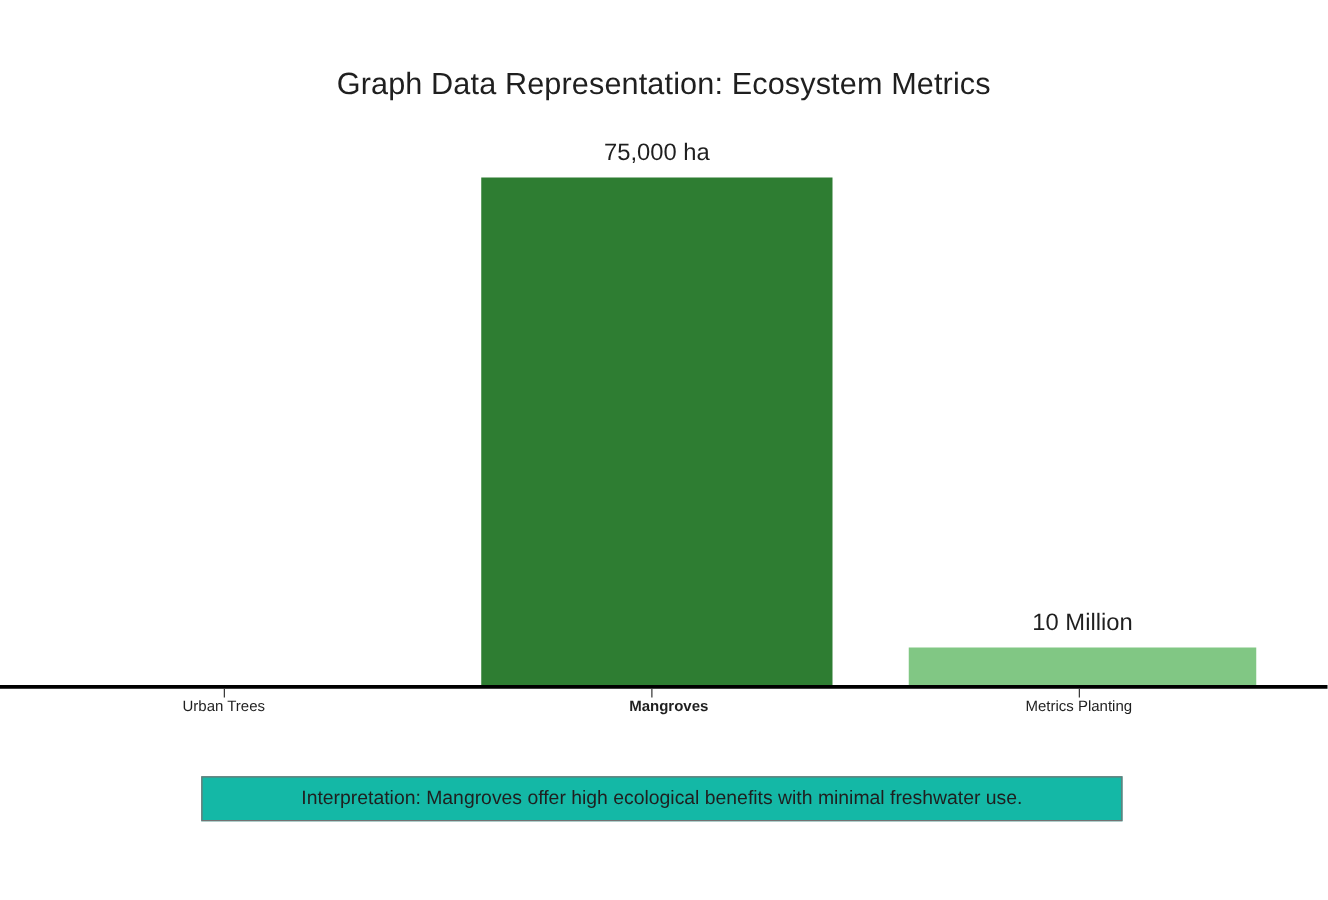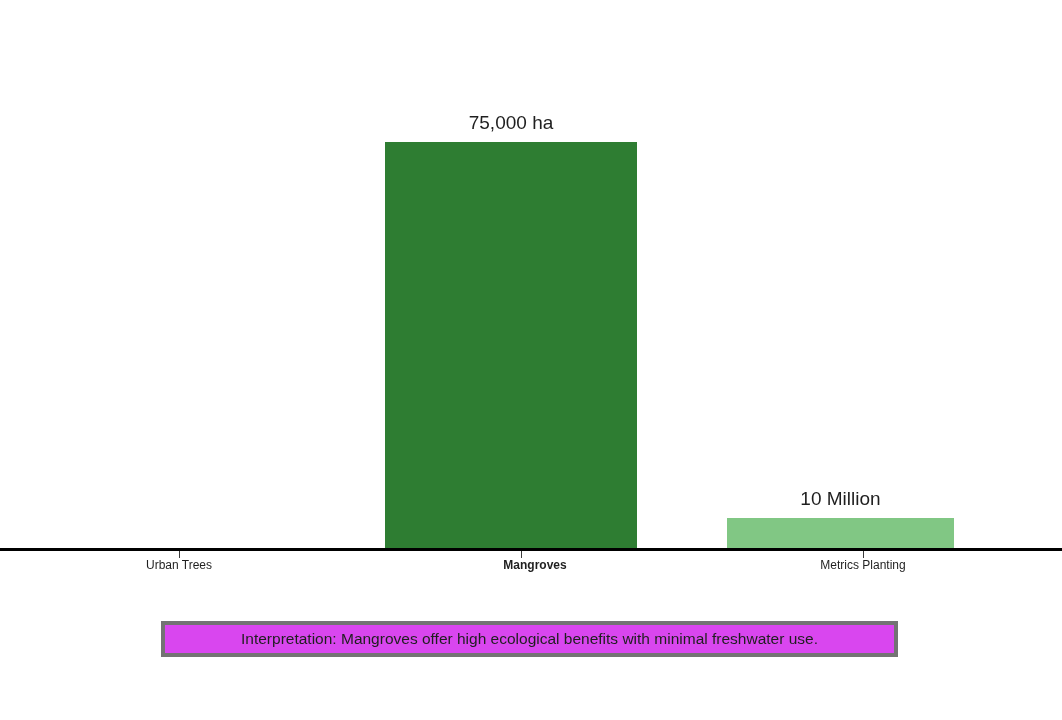--- a/index.html
+++ b/index.html
@@ -79,47 +79,48 @@
     color: #1f1f1f;
     white-space: nowrap;
   }
   #interpretation-box {
     position: absolute;
     left: 161px;
     top: 621px;
     width: 737px;
     height: 36px;
     box-sizing: border-box;
-    background: #d946ef;
-    border: 4px solid #737373;
+    background: #14b8a6;
+    border: 1px solid #737373;
     display: flex;
     align-items: center;
     justify-content: center;
   }
   #interpretation-text {
     font-size: 15.5px;
     color: #1f1f1f;
     white-space: nowrap;
   }
 </style>
 </head>
 <body>
 
 <div id="figure">
 
+  <div id="chart-title">Graph Data Representation: Ecosystem Metrics</div>
 
   <div id="plot-area">
 
 
-    <div class="bar-group" style="left:385px; width:252px; height:407px; bottom:171px;">
+    <div class="bar-group" style="left:385px; width:281px; height:407px; bottom:171px;">
       <div class="bar-value" style="top:-29px;">75,000 ha</div>
       <div class="bar" style="height:407px; background:#2E7D32;"></div>
     </div>
 
-    <div class="bar-group" style="left:727px; width:227px; height:31px; bottom:171px;">
+    <div class="bar-group" style="left:727px; width:278px; height:31px; bottom:171px;">
       <div class="bar-value" style="top:-29px;">10 Million</div>
       <div class="bar" style="height:31px; background:#81C784;"></div>
     </div>
 
     <div id="axis-line"></div>
 
     <div class="axis-tick" style="left:179px;"></div>
     <div class="axis-tick" style="left:521px;"></div>
     <div class="axis-tick" style="left:863px;"></div>
 

